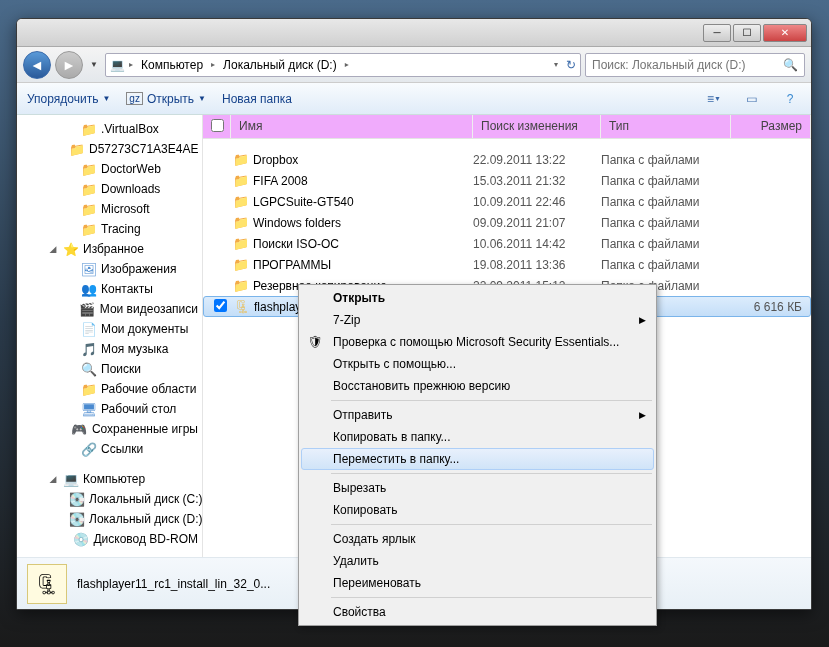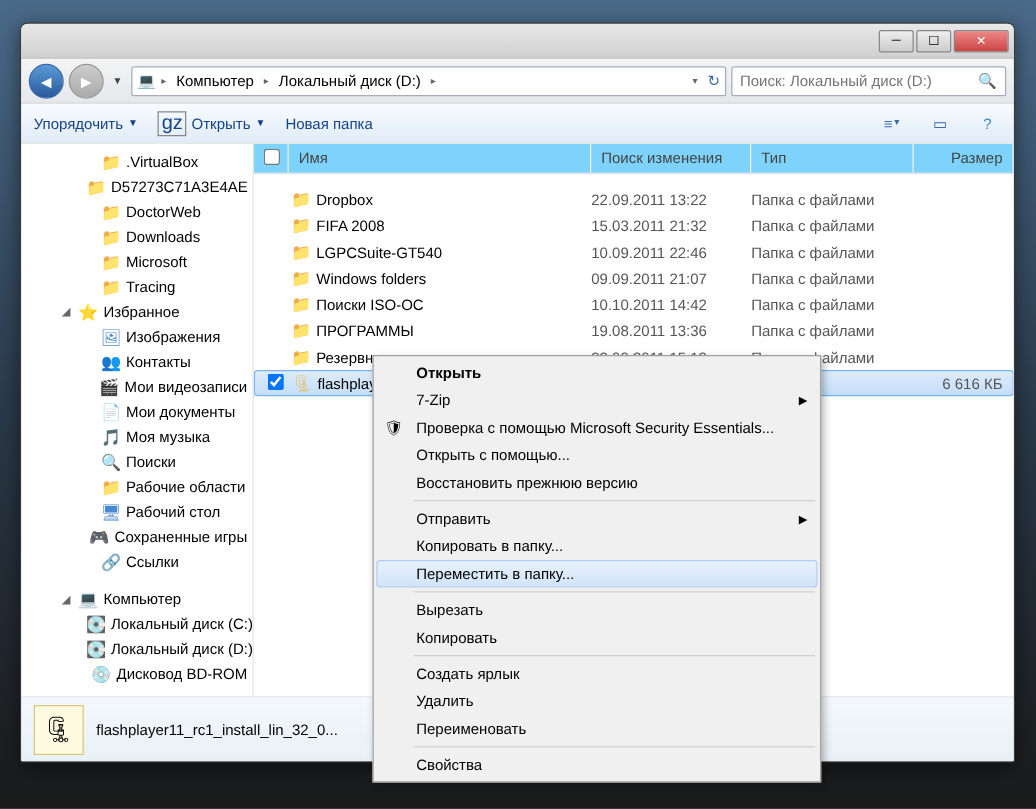--- a/index.html
+++ b/index.html
@@ -26,21 +26,21 @@
 .content { flex: 1; display: flex; overflow: hidden; background: #fff; }
 .sidebar { width: 186px; border-right: 1px solid #e4e4e4; overflow-y: auto; padding: 4px 0; }
 .tree-item { display: flex; align-items: center; padding: 2px 4px; gap: 4px; cursor: pointer; white-space: nowrap; }
 .tree-item.lvl1 { padding-left: 30px; }
 .tree-item.lvl2 { padding-left: 48px; }
 .tree-item .exp { width: 12px; font-size: 9px; color: #666; display: inline-flex; justify-content: center; }
 .tree-item .ico { width: 16px; height: 16px; display: inline-flex; align-items: center; justify-content: center; font-size: 13px; }
 .tree-item .lbl { color: #000; }
 .tree-spacer { height: 10px; }
 .filelist { flex: 1; display: flex; flex-direction: column; overflow: hidden; }
-.columns { display: flex; height: 24px; border-bottom: 1px solid #e4e4e4; background: #7dd3fc; }
+.columns { display: flex; height: 24px; border-bottom: 1px solid #e4e4e4; background: #f0abfc; }
 .columns .col { padding: 4px 8px; color: #444; border-right: 1px solid #eee; cursor: pointer; }
 .col.chk { width: 28px; text-align: center; }
 .col.name { flex: 1; min-width: 200px; }
 .col.date { width: 128px; }
 .col.type { width: 130px; }
 .col.size { width: 80px; text-align: right; }
 .rows { flex: 1; overflow-y: auto; padding-top: 10px; }
 .row { display: flex; align-items: center; height: 21px; padding-left: 10px; cursor: pointer; }
 .row.selected { background: linear-gradient(180deg, #dcecfc 0%, #c4def8 100%); border: 1px solid #7ab4ea; border-radius: 3px; }
 .row .chk { width: 18px; }
@@ -97,21 +97,21 @@
       <span style="color:#3a6aaa">🔍</span>
     </div>
   </div>
 
   <div class="toolbar">
     <div class="tbtn">
         <span>Упорядочить</span> 
         <span style="font-size:8px">▼</span>
       </div>
     <div class="tbtn">
-        <span style="border:1px solid #888;padding:0 2px;font-size:16px">gz</span> 
+        <span style="border:1px solid #888;padding:0 2px;font-size:10px">gz</span> 
         <span>Открыть</span> 
         <span style="font-size:8px">▼</span>
       </div>
     <div class="tbtn">
         <span>Новая папка</span>
       </div>
     <div class="spacer"></div>
     <div class="iconbtn">≡ <span style="font-size:7px">▼</span></div>
     <div class="iconbtn">▭</div>
     <div class="iconbtn" style="color:#3a8ad0">?</div>
@@ -265,21 +265,21 @@
             <span class="ico folder-ico">📁</span>
             <span class="name">Windows folders</span>
             <span class="date">09.09.2011 21:07</span>
             <span class="type">Папка с файлами</span>
             <span class="size"></span>
           </div>
           <div class="row">
             <span class="chk"></span>
             <span class="ico folder-ico">📁</span>
             <span class="name">Поиски ISO-OC</span>
-            <span class="date">10.10.2011 14:42</span>
+            <span class="date">10.06.2011 14:42</span>
             <span class="type">Папка с файлами</span>
             <span class="size"></span>
           </div>
           <div class="row">
             <span class="chk"></span>
             <span class="ico folder-ico">📁</span>
             <span class="name">ПРОГРАММЫ</span>
             <span class="date">19.08.2011 13:36</span>
             <span class="type">Папка с файлами</span>
             <span class="size"></span>

